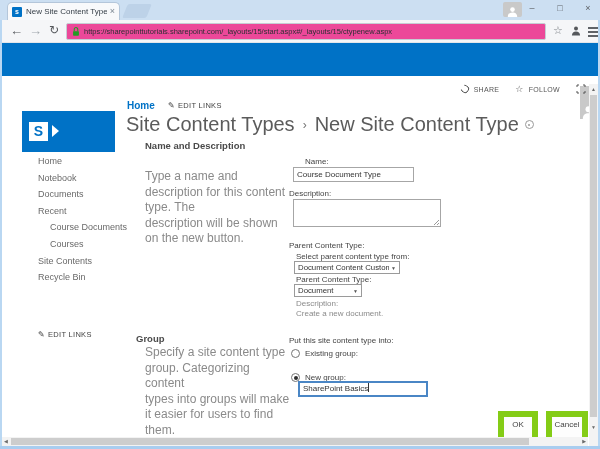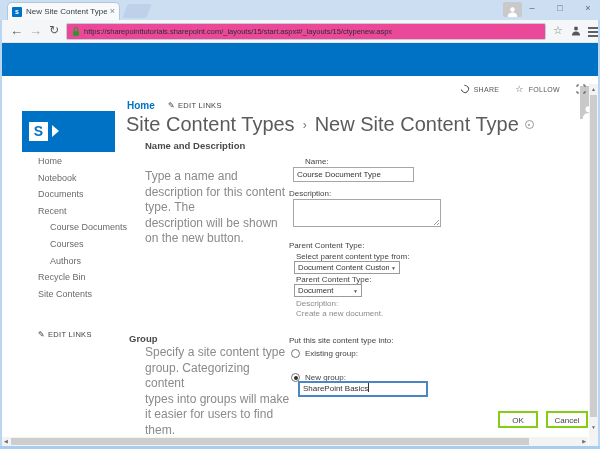--- a/index.html
+++ b/index.html
@@ -97,21 +97,21 @@
     display:flex; align-items:center; padding:0 3px; }
   .select .val { flex:1; white-space:nowrap; overflow:hidden; }
   .select .arr { font-size:5px; color:#555; margin-left:2px; }
   .select.disabled { border-color:#c4c4c4; color:#a0a0a0; }
   .select.disabled .arr { color:#b0b0b0; }
   .radio { position:absolute; width:9px; height:9px; border:1px solid #757575; border-radius:50%; background:#fff; }
   .radio.checked::after { content:""; position:absolute; left:1.5px; top:1.5px; width:4px; height:4px;
     border-radius:50%; background:#2e2e2e; }
   .input-focus { border:2px solid #4a86c5; }
   .caret { display:inline-block; width:1px; height:9px; background:#333; vertical-align:-1px; }
-  .btn { position:absolute; top:411px; height:17px; background:#fdfdfd; border:2px solid #84cc16;
+  .btn { position:absolute; top:411px; height:34px; background:#fdfdfd; border:6px solid #84cc16;
     font-size:8px; color:#444; text-align:center; line-height:15px; }
   .btn-ok { left:498px; width:40px; } .btn-cancel { left:546px; width:42px; }
   
   .vscroll { position:absolute; left:589px; top:84px; width:9px; height:353px; background:#f3f3f3; }
   .vthumb { position:absolute; left:1px; top:11px; width:7px; height:322px; background:#cdcdcd; }
   .v-up, .v-dn { position:absolute; left:0; width:9px; font-size:5px; color:#6a6a6a; text-align:center; }
   .v-up { top:2px; } .v-dn { top:340px; }
   .hscroll { position:absolute; left:2px; top:437px; width:586px; height:9px; background:#f3f3f3; }
   .hthumb { position:absolute; left:9px; top:1px; width:518px; height:7px; background:#cdcdcd; }
   .h-lt, .h-rt { position:absolute; top:1px; font-size:5px; color:#6a6a6a; }
@@ -235,23 +235,22 @@
     <span class="title-info"></span>
   </div>
 
   <div class="sidenav">
     <div class="nav-item">Home</div>
     <div class="nav-item">Notebook</div>
     <div class="nav-item">Documents</div>
     <div class="nav-item">Recent</div>
     <div class="nav-item ind">Course Documents</div>
     <div class="nav-item ind">Courses</div>
-    <div class="nav-item ind">Authors</div>
+    <div class="nav-item">Site Contents</div>
     <div class="nav-item">Recycle Bin</div>
-    <div class="nav-item">Site Contents</div>
   </div>
   <span class="side-edit">
     <span class="pencil">✎</span>
     <span>EDIT LINKS</span>
   </span>
 
   <div class="sec-head" style="left:145px; top:140px;">Name and Description</div>
   <div class="sec-hint" style="left:145px; top:169px;">Type a name and description for this content type. The
 description will be shown on the new button.</div>
 
@@ -271,21 +270,21 @@
     <span class="arr">▼</span>
   </div>
   <div class="f-label" style="left:296px; top:275px;">Parent Content Type:</div>
   <div class="select" style="left:294px; top:284px; width:68px; height:13px;">
     <span class="val">Document</span>
     <span class="arr">▼</span>
   </div>
   <div class="f-label grey" style="left:296px; top:299px;">Description:</div>
   <div class="f-label grey" style="left:296px; top:309px;">Create a new document.</div>
 
-  <div class="sec-head" style="left:129px; top:333px;">Group</div>
+  <div class="sec-head" style="left:136px; top:333px;">Group</div>
   <div class="sec-hint" style="left:145px; top:345px;">Specify a site content type group. Categorizing content
 types into groups will make it easier for users to find
 them.</div>
 
   <div class="f-label" style="left:289px; top:336px;">Put this site content type into:</div>
   <span class="radio" style="left:291px; top:349px;"></span>
   <div class="f-label" style="left:305px; top:349px;">Existing group:</div>
   <span class="radio checked" style="left:291px; top:373px;"></span>
   <div class="f-label" style="left:305px; top:373px;">New group:</div>
   <div class="txt-input input-focus" style="left:298px; top:381px; width:130px; height:16px; line-height:12px;">

